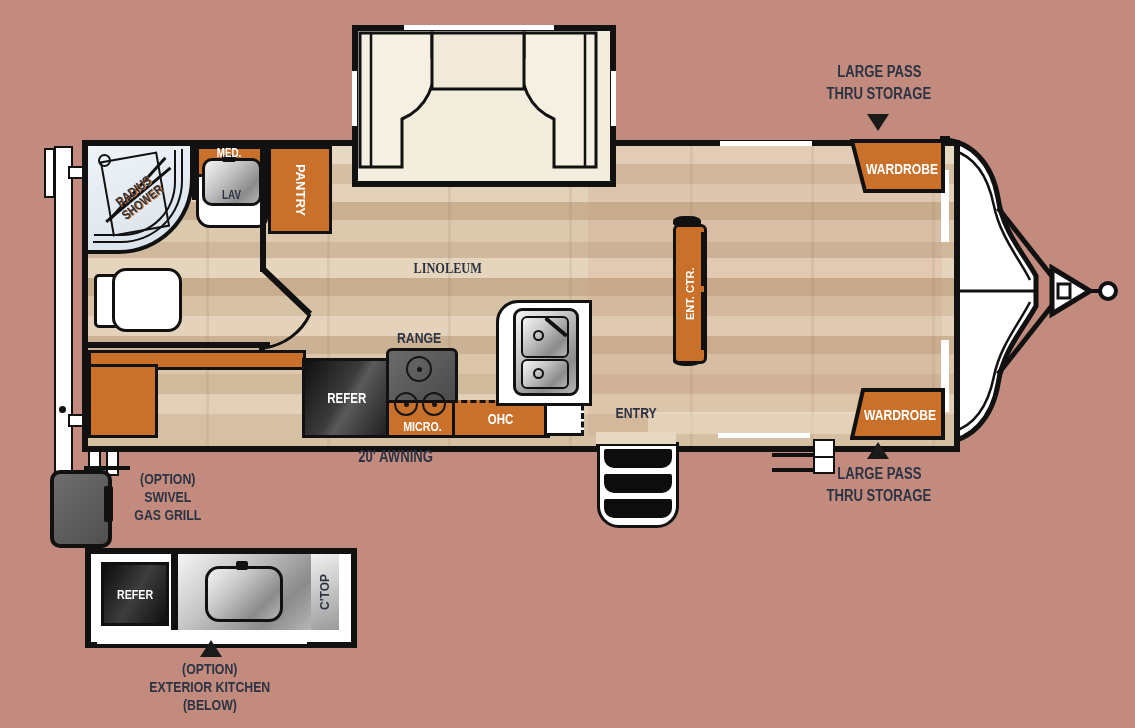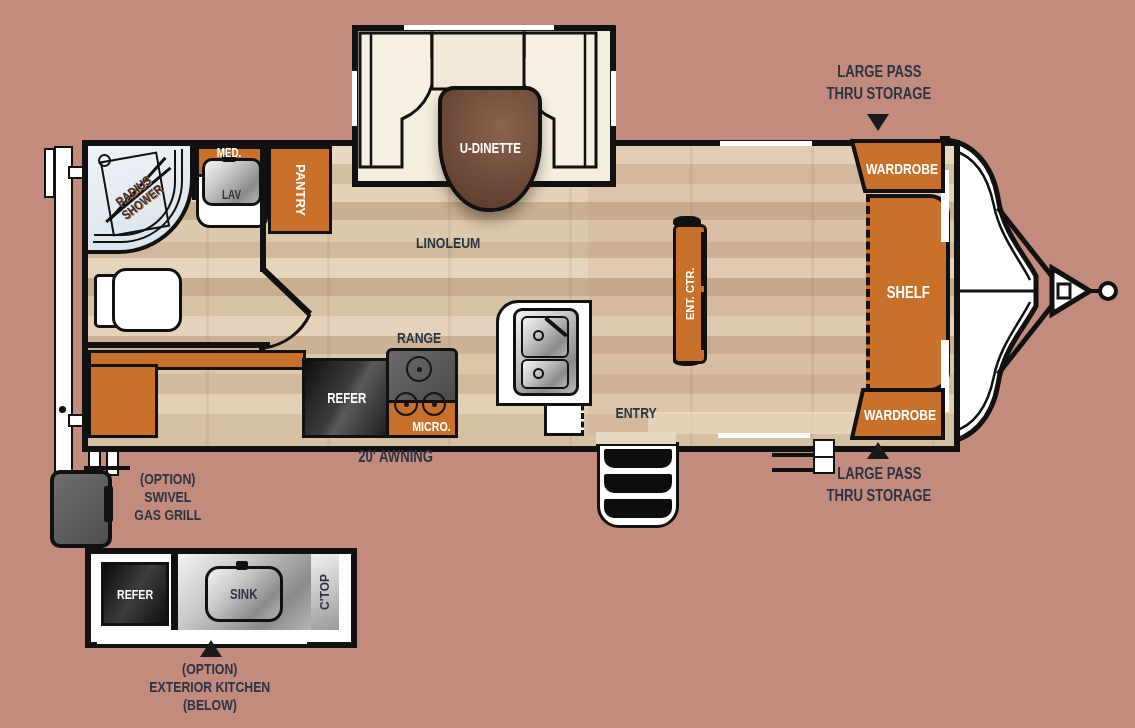--- a/index.html
+++ b/index.html
@@ -129,65 +129,65 @@
           <span class="cond">REFER</span>
         </div>
     </div>
 
     <div class="abs lbl navy f15" style="left:296px;top:182px;width:70px;height:18px;">
         <span class="cond">RANGE</span>
       </div>
     <div class="abs" style="left:298px;top:202px;width:66px;height:52px;background:linear-gradient(135deg,#6b6b6b,#4a4a4a);border:3px solid #111;border-radius:6px 6px 0 0;"></div>
     <div class="abs burner" style="left:318px;top:210px;width:22px;height:22px;"></div>
     <div class="abs orange" style="left:298px;top:254px;width:66px;height:32px;">
-      <div class="abs lbl white f13" style="left:0;bottom:0;width:100%;height:18px;justify-content:flex-end;">
+      <div class="abs lbl white f13" style="left:0;bottom:0;width:100%;height:18px;">
           <span class="cond">MICRO.</span>
         </div>
     </div>
     <div class="abs burner" style="left:306px;top:246px;width:20px;height:20px;"></div>
     <div class="abs burner" style="left:334px;top:246px;width:20px;height:20px;"></div>
 
+    <div class="abs orange" style="left:364px;top:254px;width:92px;height:32px;border-top:3px dashed #111;">
+      <div class="abs lbl white f14" style="inset:0;">
+          <span class="cond">OHC</span>
+        </div>
+    </div>
     <div class="abs whitebox" style="left:456px;top:250px;width:34px;height:34px;border-right-style:dashed;"></div>
 
     <div class="abs" style="left:408px;top:154px;width:90px;height:100px;background:#fff;border:3.5px solid #111;border-radius:22px 0 0 0;">
       <div class="abs steel" style="left:14px;top:5px;width:60px;height:82px;border:3px solid #111;border-radius:9px;">
         <div class="abs steel" style="left:5px;top:5px;width:44px;height:38px;border:2.5px solid #111;border-radius:6px;">
           <div class="abs" style="left:10px;top:12px;width:7px;height:7px;border:2px solid #111;border-radius:50%;"></div>
         </div>
         <div class="abs steel" style="left:5px;top:48px;width:44px;height:26px;border:2.5px solid #111;border-radius:6px;">
           <div class="abs" style="left:10px;top:7px;width:7px;height:7px;border:2px solid #111;border-radius:50%;"></div>
         </div>
         <div class="abs" style="left:26px;top:14px;width:28px;height:4px;background:#111;border-radius:2px;transform:rotate(40deg);"></div>
       </div>
     </div>
 
     <div class="abs lbl navy f15" style="left:506px;top:256px;width:84px;height:20px;">
         <span class="cond">ENTRY</span>
       </div>
 
-    <div class="abs lbl navy f15" style="left:308px;top:86px;width:104px;height:20px;">
+    <div class="abs lbl navy f15" style="left:308px;top:112px;width:104px;height:20px;font-family:Liberation Serif, serif;">
         <span class="cond">LINOLEUM</span>
       </div>
 
     <div class="abs" style="left:585px;top:70px;width:28px;height:12px;background:#111;border-radius:40%;"></div>
     <div class="abs" style="left:585px;top:208px;width:28px;height:12px;background:#111;border-radius:40%;"></div>
     <div class="abs orange" style="left:585px;top:78px;width:28px;height:134px;border-radius:6px;">
       <div class="abs lbl white f11 vup" style="inset:0;">
           <span>ENT. CTR.</span>
         </div>
     </div>
     <div class="abs blackbar" style="left:613px;top:86px;width:6px;height:54px;"></div>
     <div class="abs blackbar" style="left:613px;top:146px;width:6px;height:58px;"></div>
 
 
-    <div class="abs" style="left:778px;top:48px;width:76px;height:190px;background:#c9702b;border:4px solid #111;border-left:4px dashed #111;border-radius:0 20px 20px 0;">
-      <div class="abs lbl white f16" style="inset:0;">
-          <span class="cond">SHELF</span>
-        </div>
-    </div>
   </div>
 
   <div class="abs" style="left:720px;top:141px;width:92px;height:5px;background:#fff;z-index:4;"></div>
   <div class="abs" style="left:718px;top:433px;width:92px;height:5px;background:#fff;z-index:4;"></div>
   <div class="abs" style="left:941px;top:170px;width:8px;height:72px;background:#fff;z-index:4;"></div>
   <div class="abs" style="left:941px;top:340px;width:8px;height:72px;background:#fff;z-index:4;"></div>
 
   <svg class="abs" style="left:850px;top:139px;z-index:5;" width="95" height="54" viewBox="0 0 95 54">
     <polygon points="2,2 93,2 93,52 15,52" fill="#c9702b" stroke="#111" stroke-width="4"></polygon>
     <text x="52" y="35" text-anchor="middle" fill="#fff" font-size="15" textLength="72" lengthAdjust="spacingAndGlyphs">WARDROBE</text>
@@ -201,28 +201,20 @@
     <svg class="abs" style="left:0;top:0;" width="240" height="138" viewBox="0 0 240 138">
       <path d="M2,136 L2,2 L74,2 L74,26 A52,52 0 0 1 44,88 L44,136 Z" fill="#f6f0e2" stroke="#111" stroke-width="3"></path>
       <path d="M238,136 L238,2 L166,2 L166,26 A52,52 0 0 0 196,88 L196,136 Z" fill="#f6f0e2" stroke="#111" stroke-width="3"></path>
       <rect x="74" y="2" width="92" height="56" fill="#f1ead9" stroke="#111" stroke-width="3"></rect>
       <path d="M13,2 L13,136 M227,2 L227,136" stroke="#111" stroke-width="2.5" fill="none"></path>
     </svg>
     <div class="abs" style="left:46px;top:-6px;width:150px;height:5px;background:#fff;"></div>
     <div class="abs" style="left:-6px;top:40px;width:5px;height:55px;background:#fff;"></div>
     <div class="abs" style="right:-6px;top:40px;width:5px;height:55px;background:#fff;"></div>
   </div>
-  <div class="abs" style="left:438px;top:86px;width:96px;height:118px;z-index:7;border:4px solid #111;
-       border-radius:16px 16px 48% 48%/16px 16px 70px 70px;
-       background:radial-gradient(circle at 62% 32%,#8a6450,#6f4a38 55%,#573828);
-       box-shadow:0 10px 14px -2px rgba(40,25,15,.45);">
-    <div class="abs lbl white f14" style="left:0;top:48px;width:100%;height:20px;">
-        <span class="cond">U-DINETTE</span>
-      </div>
-  </div>
 
   <div class="abs" style="left:596px;top:432px;width:80px;height:12px;background:#e6d8c1;border-bottom:2px solid #111;z-index:5;"></div>
   <div class="abs" style="left:597px;top:442px;width:76px;height:80px;background:#fff;border:3px solid #111;border-radius:0 0 22px 22px;z-index:4;">
     <div class="abs" style="left:4px;top:4px;right:4px;height:19px;background:#0d0d0d;border-radius:2px 2px 10px 10px;"></div>
     <div class="abs" style="left:4px;top:29px;right:4px;height:19px;background:#0d0d0d;border-radius:2px 2px 10px 10px;"></div>
     <div class="abs" style="left:4px;top:54px;right:4px;height:19px;background:#0d0d0d;border-radius:2px 2px 10px 10px;"></div>
   </div>
 
   <div class="abs blackbar" style="left:772px;top:453px;width:44px;height:4px;"></div>
   <div class="abs blackbar" style="left:772px;top:468px;width:44px;height:4px;"></div>
@@ -254,23 +246,20 @@
   <div class="abs" style="left:85px;top:548px;width:260px;height:88px;background:#fff;border:6px solid #111;">
     <div class="abs" style="left:10px;top:8px;width:62px;height:58px;background:linear-gradient(120deg,#0c0c0c,#3d3d3d 50%,#101010);border:3px solid #111;">
       <div class="abs lbl white f13" style="inset:0;">
           <span class="cond">REFER</span>
         </div>
     </div>
     <div class="abs blackbar" style="left:80px;top:0;width:7px;height:76px;"></div>
     <div class="abs steel" style="left:87px;top:0;width:133px;height:76px;"></div>
     <div class="abs steel" style="left:114px;top:12px;width:72px;height:50px;border:3.5px solid #111;border-radius:14px;">
       <div class="abs" style="left:28px;top:-8px;width:12px;height:9px;background:#111;border-radius:2px;"></div>
-      <div class="abs lbl navy f14" style="inset:0;">
-          <span class="cond">SINK</span>
-        </div>
     </div>
     <div class="abs" style="left:220px;top:0;width:28px;height:76px;background:linear-gradient(160deg,#f0f0f0,#9a9a9a);">
       <div class="abs lbl navy f12 vup" style="inset:0;">
           <span>C'TOP</span>
         </div>
     </div>
     <div class="abs" style="left:6px;bottom:-2px;width:210px;height:6px;background:#fff;"></div>
   </div>
   <div class="abs tri-up" style="left:200px;top:640px;"></div>
   <div class="abs lbl navy f15" style="left:115px;top:658px;width:190px;height:58px;flex-direction:column;line-height:18px;">

